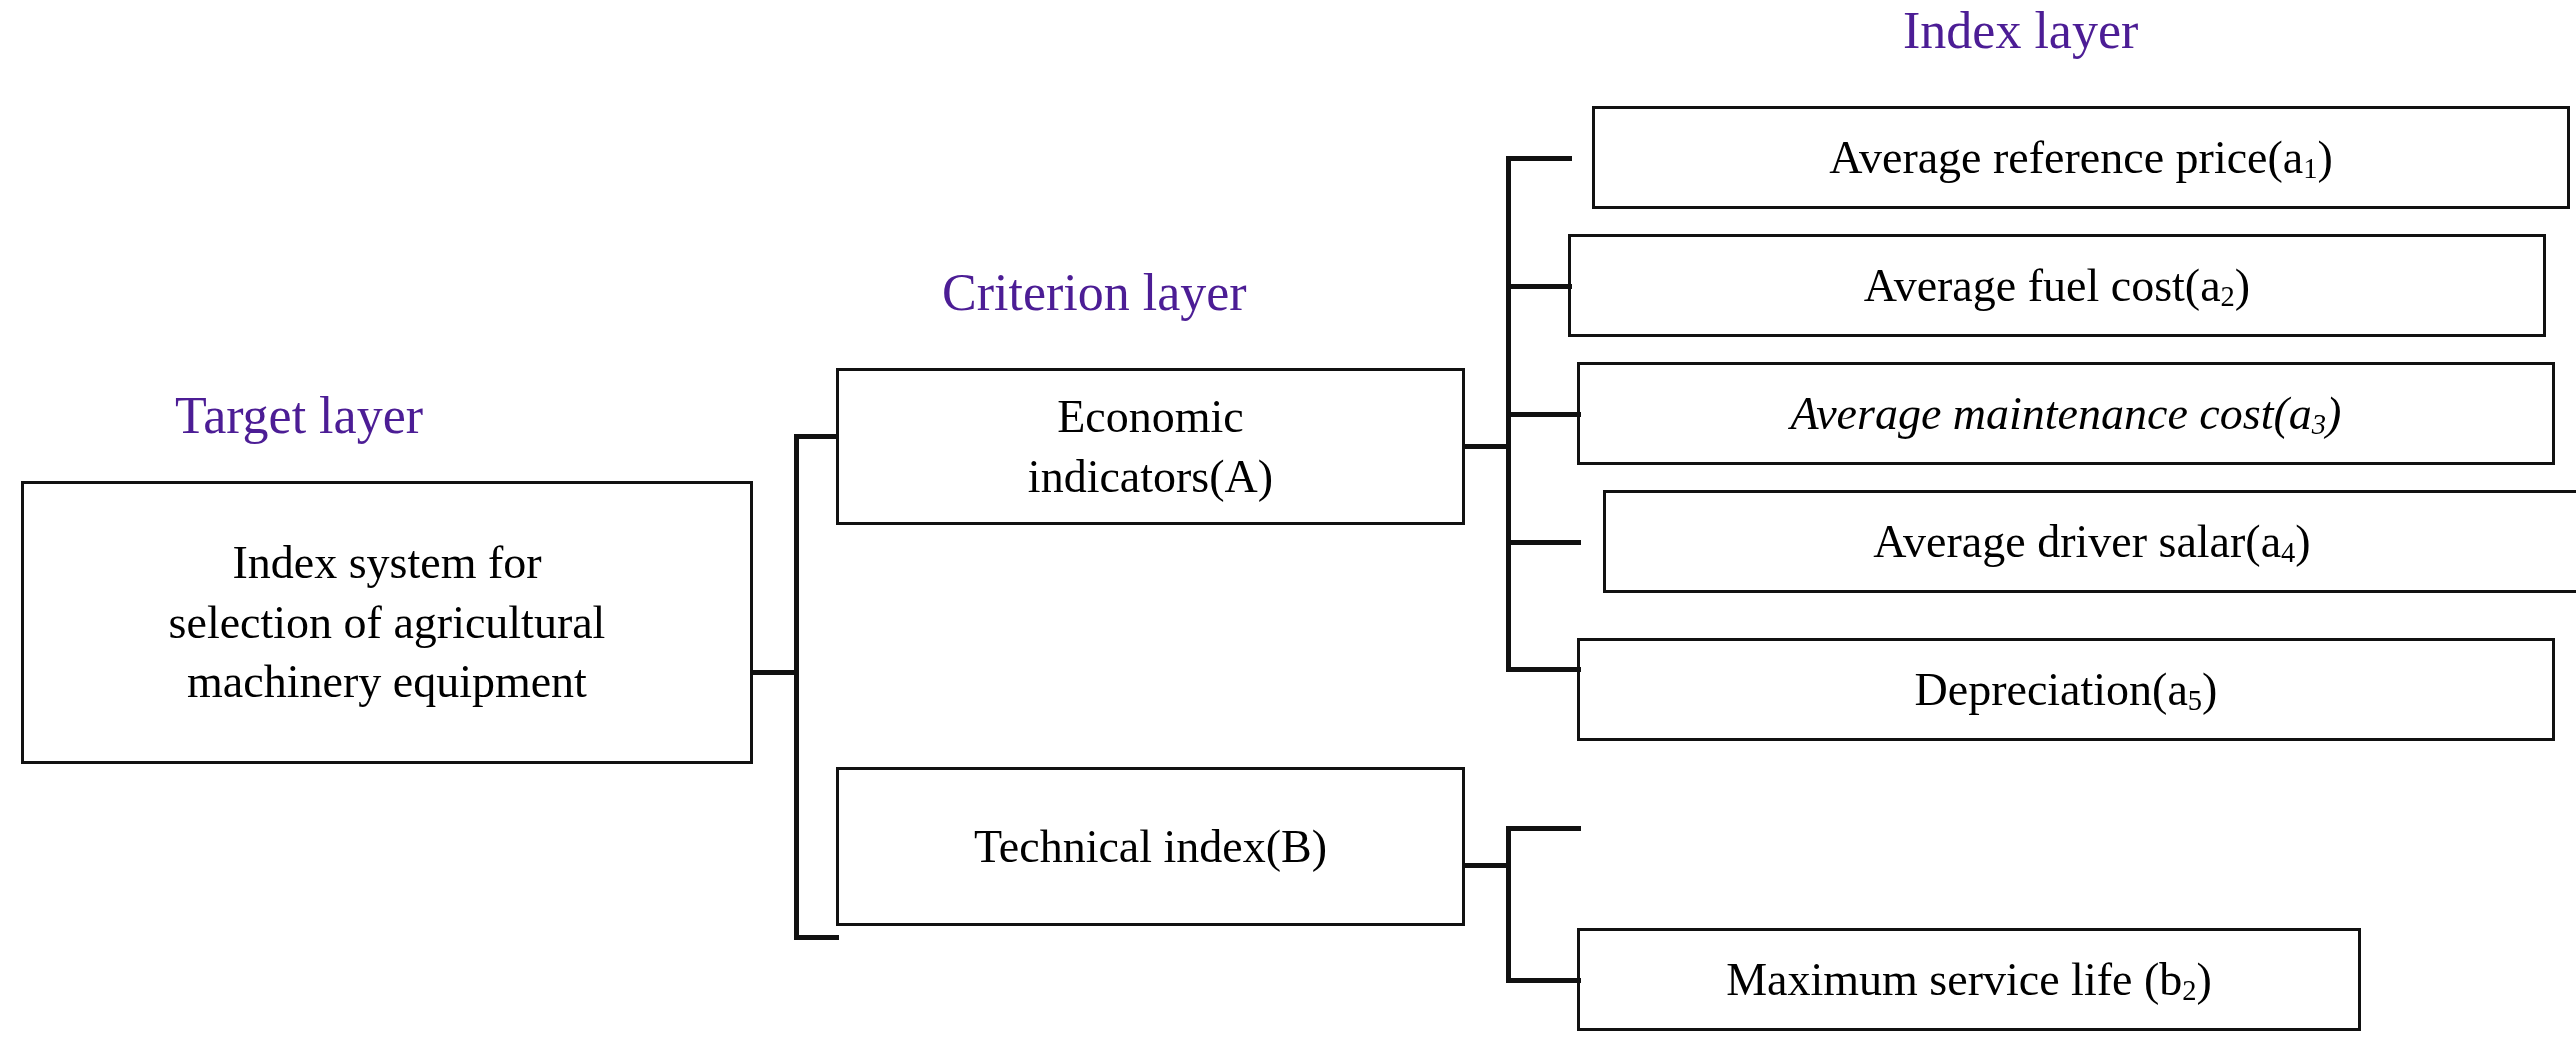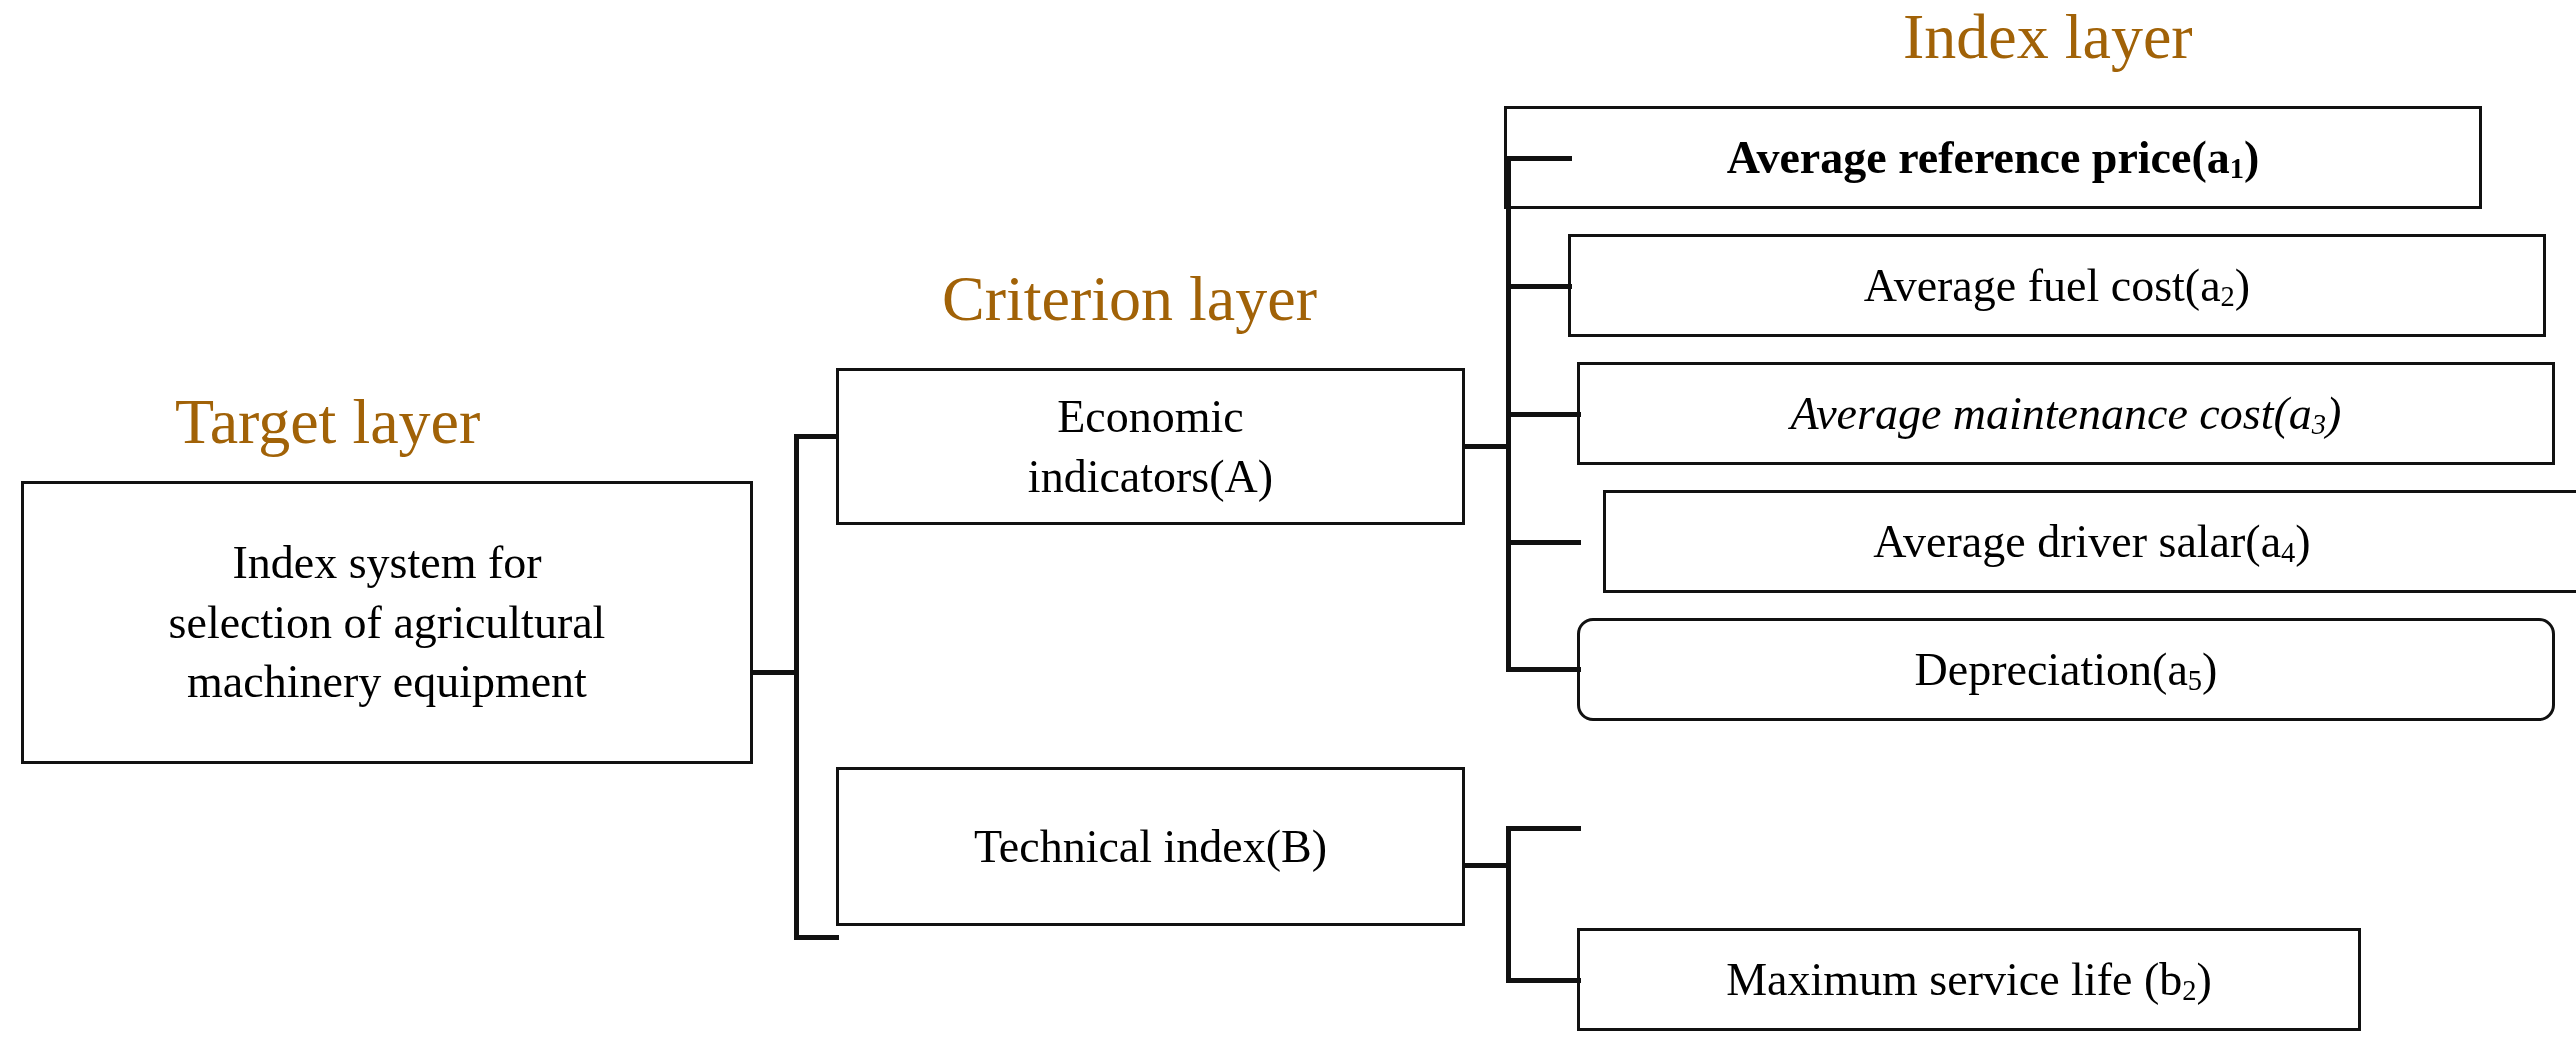--- a/index.html
+++ b/index.html
@@ -14,24 +14,24 @@
     height: 1058px;
     background: #ffffff;
     font-family: "Liberation Serif", "DejaVu Serif", serif;
     color: #000000;
     overflow: hidden;
   }
 
   
   .layer-heading {
     position: absolute;
-    font-size: 64px;
+    font-size: 52px;
     line-height: 1.0;
     white-space: nowrap;
-    color: #a16207;
+    color: #4c1d95;
     letter-spacing: 0px;
   }
 
   
   .node {
     position: absolute;
     box-sizing: border-box;
     border: 3.8px solid #111111;
     background: #ffffff;
     display: flex;
@@ -82,37 +82,37 @@
   </div>
 
   <div class="node multiline" style="left:836px; top:368px; width:629px; height:157px;">
     <span class="txt"><span>Economic</span><br><span>indicators(A)</span></span>
   </div>
 
   <div class="node" style="left:836px; top:767px; width:629px; height:159px;">
     <span class="txt">Technical index(B)</span>
   </div>
 
-  <div class="node" style="left:1504px; top:106px; width:978px; height:103px;font-weight:bold;">
+  <div class="node" style="left:1592px; top:106px; width:978px; height:103px;">
     <span class="txt"><span>Average reference price(a</span><sub>1</sub><span>)</span></span>
   </div>
 
   <div class="node" style="left:1568px; top:234px; width:978px; height:103px;">
     <span class="txt"><span>Average fuel cost(a</span><sub>2</sub><span>)</span></span>
   </div>
 
   <div class="node" style="left:1577px; top:362px; width:978px; height:103px;font-style:italic;">
     <span class="txt"><span>Average maintenance cost(a</span><sub>3</sub><span>)</span></span>
   </div>
 
   <div class="node" style="left:1577px; top:490px; width:978px; height:103px;margin-left:26px;">
     <span class="txt"><span>Average driver salar(a</span><sub>4</sub><span>)</span></span>
   </div>
 
-  <div class="node" style="left:1577px; top:618px; width:978px; height:103px;border-radius:16px;">
+  <div class="node" style="left:1577px; top:638px; width:978px; height:103px;">
     <span class="txt"><span>Depreciation(a</span><sub>5</sub><span>)</span></span>
   </div>
 
 
   <div class="node" style="left:1577px; top:928px; width:784px; height:103px;">
     <span class="txt"><span>Maximum service life (b</span><sub>2</sub><span>)</span></span>
   </div>
 
   <div class="conn h" style="left:753px; top:670px; width:46px;"></div>
 

